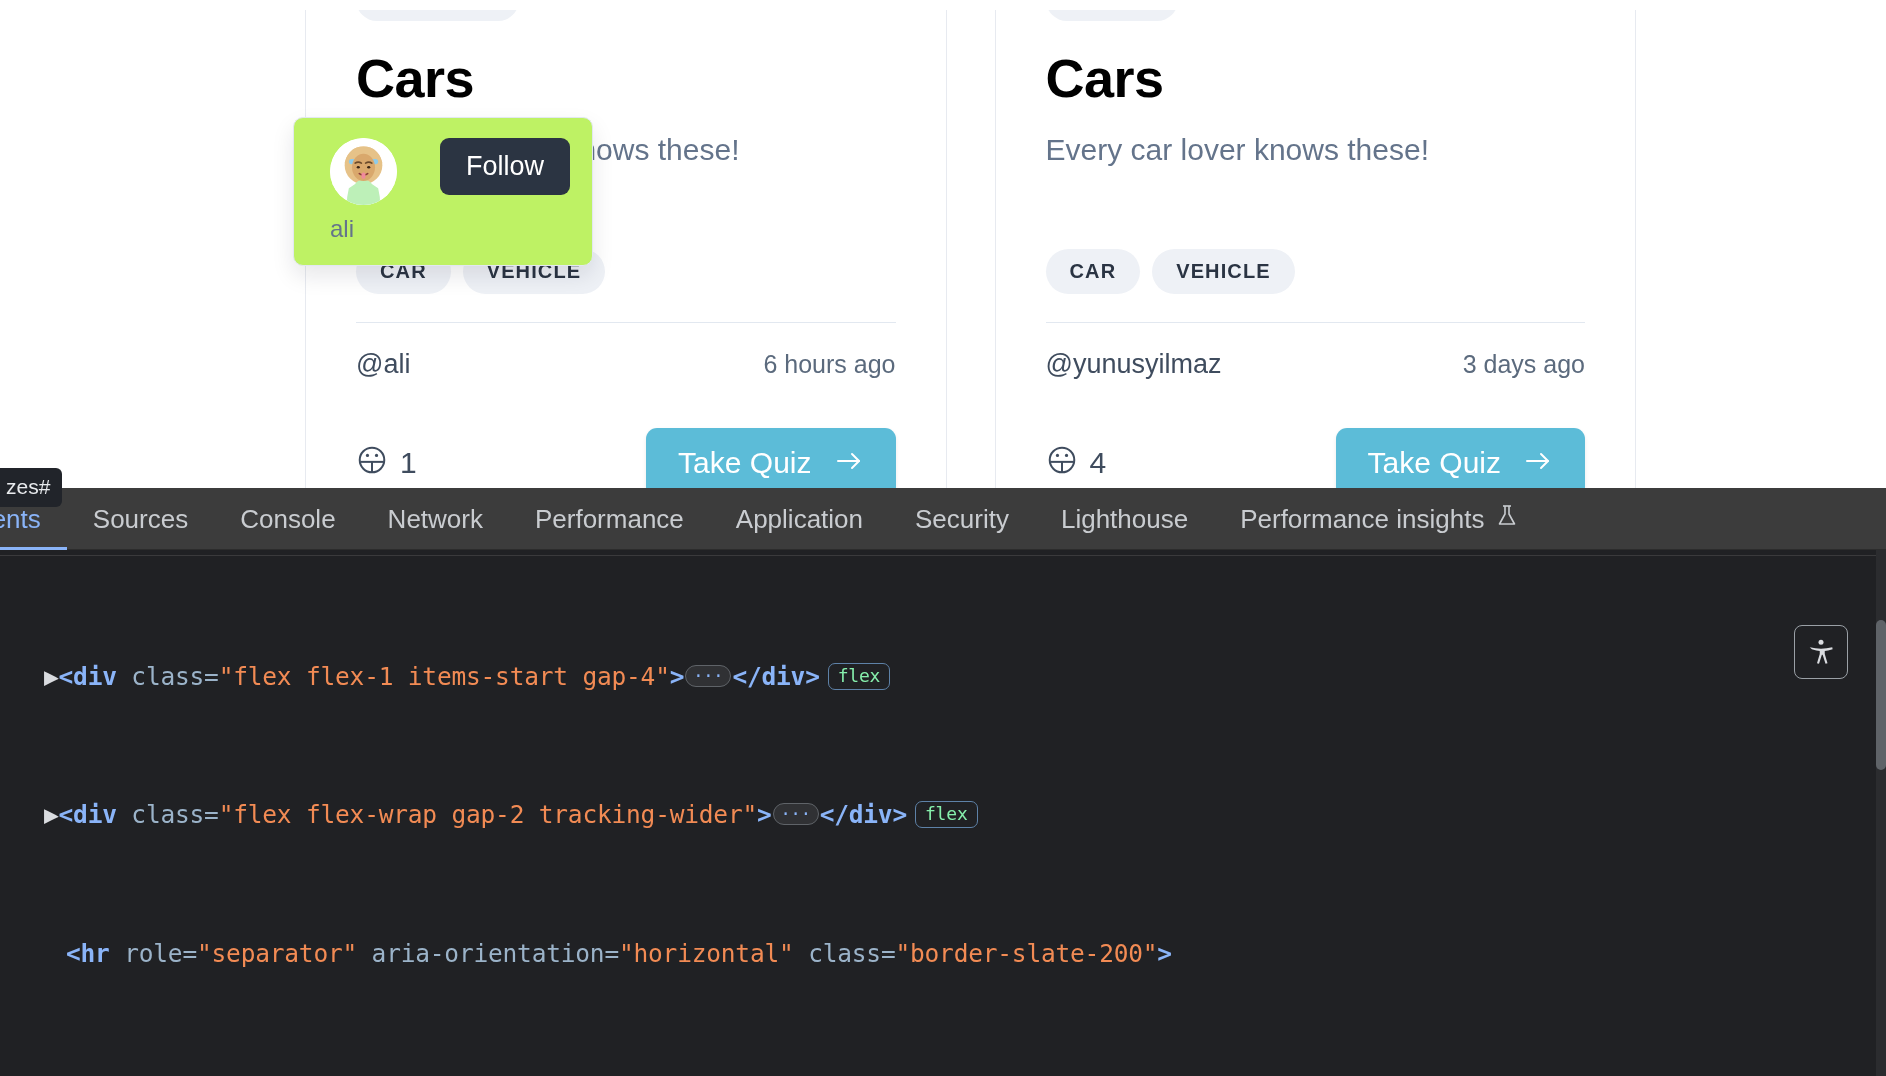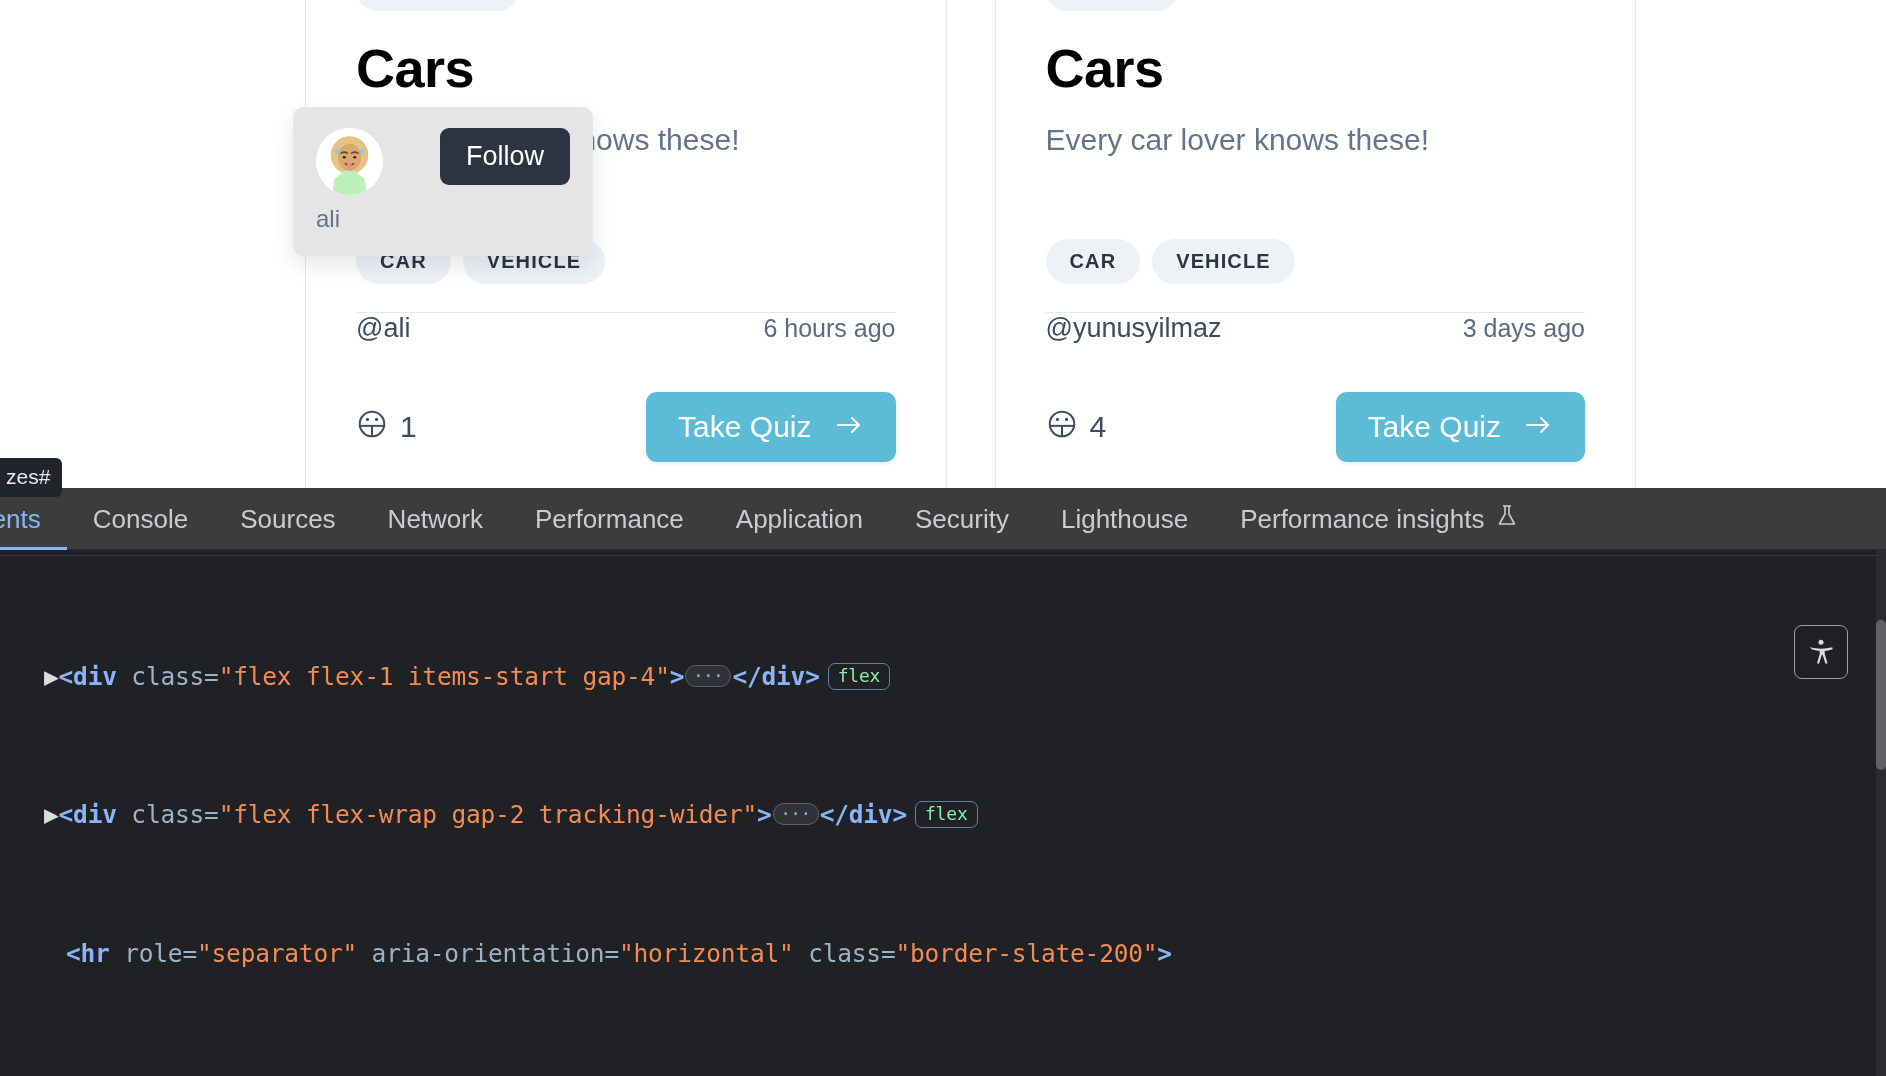--- a/index.html
+++ b/index.html
@@ -9,21 +9,21 @@
     width: 1886px; height: 1076px;
     overflow: hidden;
     background: #ffffff;
     font-family: "Liberation Sans", sans-serif;
   }
 
   #root { position: relative; width: 1886px; height: 1076px; }
 
   
   .page {
-    position: absolute; left: 0; top: 0;
+    position: absolute; left: 0; top: 10px;
     width: 1734px; height: 586px;
     background: #ffffff;
     overflow: hidden;
   }
 
   .cards-row {
     position: absolute;
     left: 0; top: -70px;
     width: 1886px;
     display: flex;
@@ -96,20 +96,21 @@
     border: none;
     border-top: 1px solid #e2e8f0;
     margin: 28px 0 0 0;
     width: 100%;
   }
 
   .meta-row {
     display: flex;
     align-items: center;
     justify-content: space-between;
+    margin-top: 26px;
   }
   .author-link {
     font-size: 27px;
     color: #3f4c5e;
     text-decoration: none;
     text-underline-offset: 2px;
   }
   .time-ago {
     font-size: 25px;
     color: #5b6a7d;
@@ -143,24 +144,24 @@
     cursor: pointer;
     box-shadow: 0 2px 4px rgba(0,0,0,0.08);
   }
 
   
   .profile-popover {
     position: absolute;
     left: 293px;
     top: 107px;
     width: 300px;
-    background: #e5e5e5;
+    background: #bef264;
     border: 1px solid #e2e8f0;
     border-radius: 10px;
-    padding: 20px 22px 22px 22px;
+    padding: 20px 22px 22px 36px;
     box-shadow: 0 10px 22px rgba(15,23,42,0.10);
     z-index: 60;
   }
   .popover-head {
     display: flex;
     align-items: flex-start;
     justify-content: space-between;
     gap: 16px;
   }
   .avatar {
@@ -459,24 +460,24 @@
     <div class="edge-tooltip">zes#</div>
   </div>
 
   <div class="devtools">
 
     <div class="dt-tabbar">
       <div class="dt-tab active first">
           <span>ments</span>
         </div>
       <div class="dt-tab">
+          <span>Sources</span>
+        </div>
+      <div class="dt-tab">
           <span>Console</span>
-        </div>
-      <div class="dt-tab">
-          <span>Sources</span>
         </div>
       <div class="dt-tab">
           <span>Network</span>
         </div>
       <div class="dt-tab">
           <span>Performance</span>
         </div>
       <div class="dt-tab">
           <span>Application</span>
         </div>

